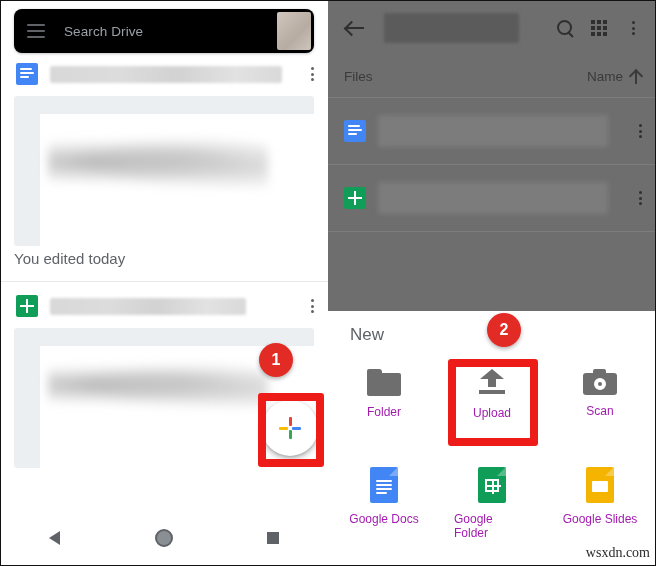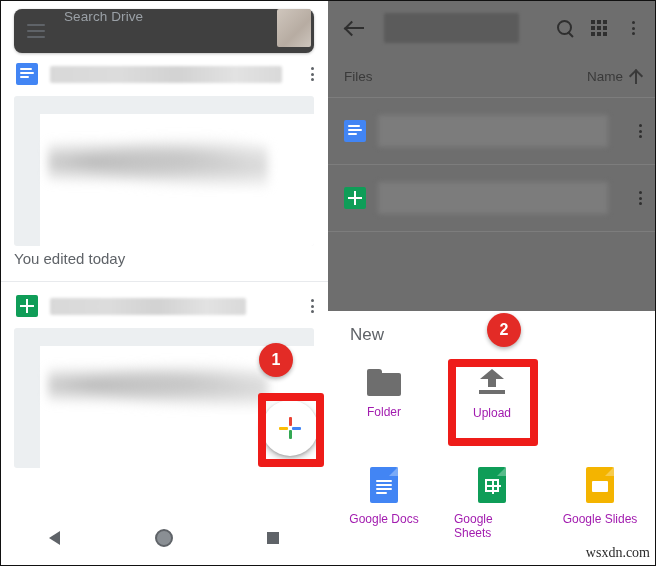--- a/index.html
+++ b/index.html
@@ -3,22 +3,22 @@
 <meta charset="utf-8">
 <style>
   html,body{margin:0;padding:0;background:#fff;}
   body{width:656px;height:566px;font-family:"Liberation Sans",sans-serif;overflow:hidden;}
   .screen{position:relative;width:656px;height:566px;}
   .panel{position:absolute;top:0;height:566px;width:328px;overflow:hidden;background:#fff;}
   .panel-left{left:0;border-right:1px solid #e3e3e3;}
   .panel-right{left:328px;}
 
   
-  .search-wrap{position:absolute;left:14px;top:9px;width:300px;height:44px;background:#404040;border-radius:8px;
-               box-shadow:0 1px 3px rgba(0,0,0,.22),0 0 1px rgba(0,0,0,.15);display:flex;align-items:flex-start;}
+  .search-wrap{position:absolute;left:14px;top:9px;width:300px;height:44px;background:#000000;border-radius:8px;
+               box-shadow:0 1px 3px rgba(0,0,0,.22),0 0 1px rgba(0,0,0,.15);display:flex;align-items:center;}
   .hamb{width:44px;height:44px;display:flex;flex-direction:column;justify-content:center;align-items:center;gap:4px;cursor:pointer;}
   .hamb i{display:block;width:18px;height:2px;background:#5f6368;border-radius:1px;}
   .search-ph{flex:1;color:#9aa0a6;font-size:13.5px;padding-left:6px;letter-spacing:.1px;}
   .avatar{width:34px;height:38px;margin-right:3px;border-radius:2px;
           background:linear-gradient(135deg,#cfc6bd,#b7aca2 60%,#cdc5bd);}
 
   .row{position:absolute;left:0;width:328px;height:36px;display:flex;align-items:center;}
   .gicon{width:22px;height:22px;margin-left:16px;border-radius:2px;position:relative;flex:0 0 auto;}
   .gicon.docs{background:#4285f4;}
   .gicon.sheets{background:#0f9d58;}
@@ -314,20 +314,28 @@
 
       <div class="tile" style="left:126px;top:58px;">
         <span class="upload-ico">
             <span class="head"></span>
             <span class="stem"></span>
             <span class="base"></span>
           </span>
         <span class="lab">Upload</span>
       </div>
 
+      <div class="tile" style="left:234px;top:58px;">
+        <span class="cam-ico">
+            <span class="bump"></span>
+            <span class="bd"></span>
+            <span class="lens"></span>
+          </span>
+        <span class="lab">Scan</span>
+      </div>
 
       <div class="tile" style="left:18px;top:156px;">
         <span class="doc-ico docs">
           <span class="pg"></span>
             <span class="fold"></span>
           <span class="gl a"></span>
             <span class="gl b"></span>
             <span class="gl c"></span>
             <span class="gl d"></span>
         </span>
@@ -336,21 +344,21 @@
 
       <div class="tile" style="left:126px;top:156px;">
         <span class="doc-ico sheets">
           <span class="pg"></span>
             <span class="fold"></span>
           <span class="grid">
               <i class="hh"></i>
               <i class="vv"></i>
             </span>
         </span>
-        <span class="lab">Google Sheets</span>
+        <span class="lab">Google Folder</span>
       </div>
 
       <div class="tile" style="left:234px;top:156px;">
         <span class="doc-ico slides">
           <span class="pg"></span>
             <span class="fold"></span>
             <span class="slidebox"></span>
         </span>
         <span class="lab">Google Slides</span>
       </div>

